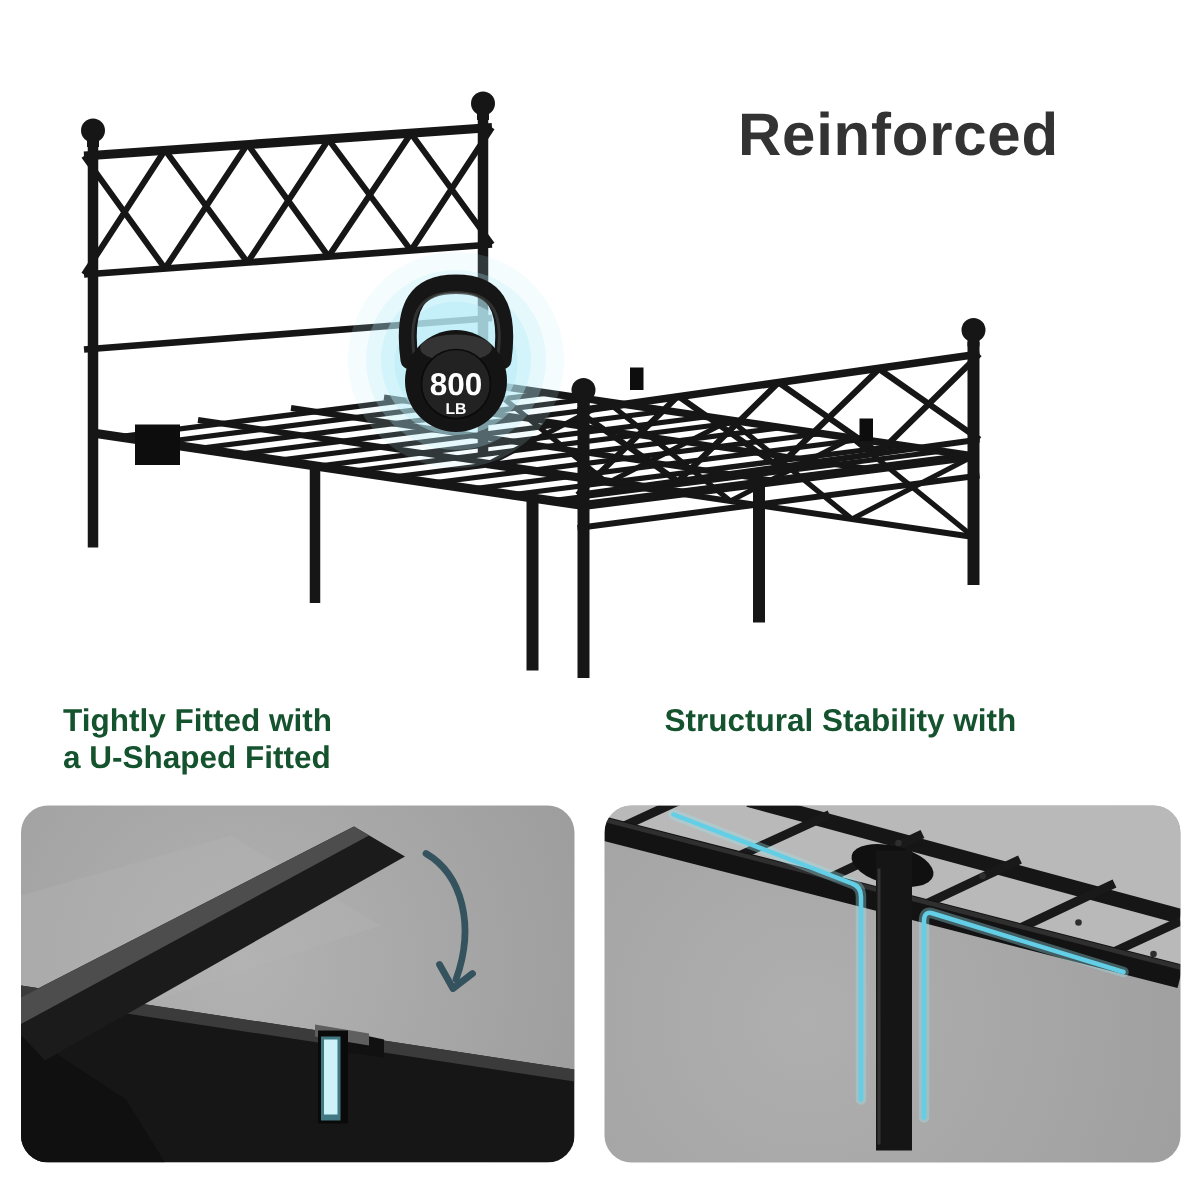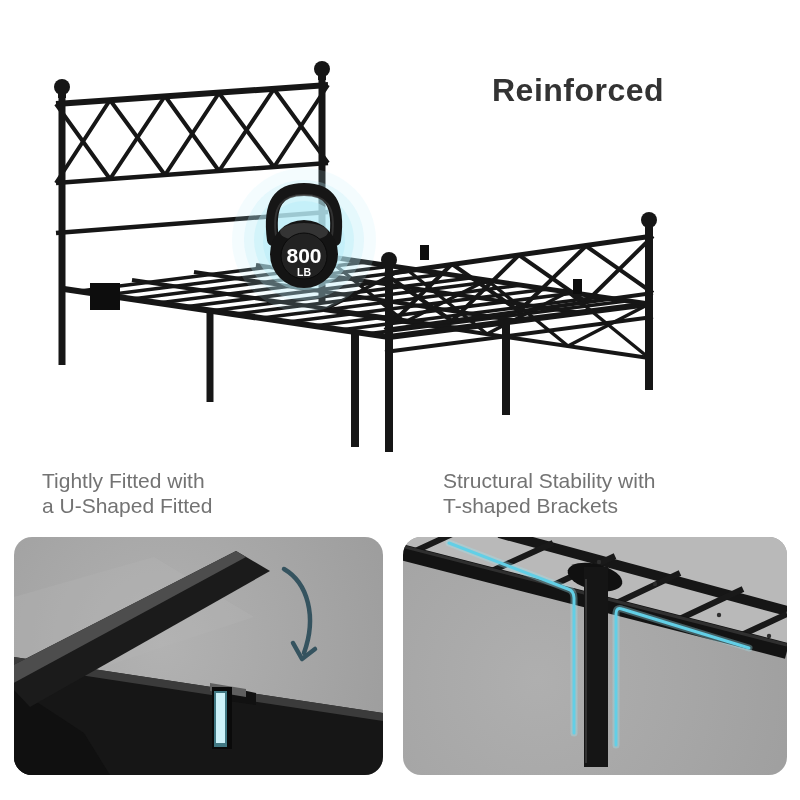--- a/index.html
+++ b/index.html
@@ -1,23 +1,23 @@
 <!DOCTYPE html>
 <html><head>
 <meta charset="utf-8">
 <style>
   html,body{margin:0;padding:0;background:#fff;}
   .canvas{position:relative;width:800px;height:800px;background:#ffffff;overflow:hidden;
           font-family:"Liberation Sans",sans-serif;}
   .hero{position:absolute;left:0;top:0;width:800px;height:470px;}
   .hero svg{display:block;}
   .headline{position:absolute;left:492px;top:72px;color:#333333;font-weight:700;
-            font-size:32px;line-height:37px;letter-spacing:0.5px;}
+            font-size:40px;line-height:37px;letter-spacing:0.5px;}
   .headline span{display:block;}
-  .caption{position:absolute;color:#737373;font-weight:400;font-size:21px;line-height:25px;}
+  .caption{position:absolute;color:#14532d;font-weight:700;font-size:21px;line-height:25px;}
   .caption-left{left:42px;top:468px;}
   .caption-right{left:443px;top:468px;}
   .caption span{display:block;}
   .panel{position:absolute;top:537px;height:238px;border-radius:18px;overflow:hidden;}
   .panel svg{display:block;}
   .panel-left{left:14px;width:369px;
     background:radial-gradient(circle at 40% 45%, #b2b2b2 0%, #a5a5a5 60%, #9c9c9c 100%);}
   .panel-right{left:403px;width:384px;
     background:radial-gradient(circle at 35% 60%, #afafaf 0%, #a6a6a6 55%, #9e9e9e 100%);}
 </style>
@@ -105,21 +105,20 @@
       <span>Reinforced</span>
     </div>
   </div>
 
   <div class="caption caption-left">
     <span>Tightly Fitted with</span>
     <span>a U-Shaped Fitted</span>
   </div>
   <div class="caption caption-right">
     <span>Structural Stability with</span>
-    <span>T-shaped Brackets</span>
   </div>
 
   <div class="panel panel-left">
     <svg width="369" height="238" viewBox="0 0 369 238">
       <polygon points="0,60 140,20 240,80 0,160" fill="#b5b5b5" opacity="0.35"></polygon>
 
       <polygon points="0,120 369,176 369,238 0,238" fill="#161616"></polygon>
       <polygon points="0,120 369,176 369,184 0,128" fill="#3f3f3f" opacity="0.9"></polygon>
 
       <g>

